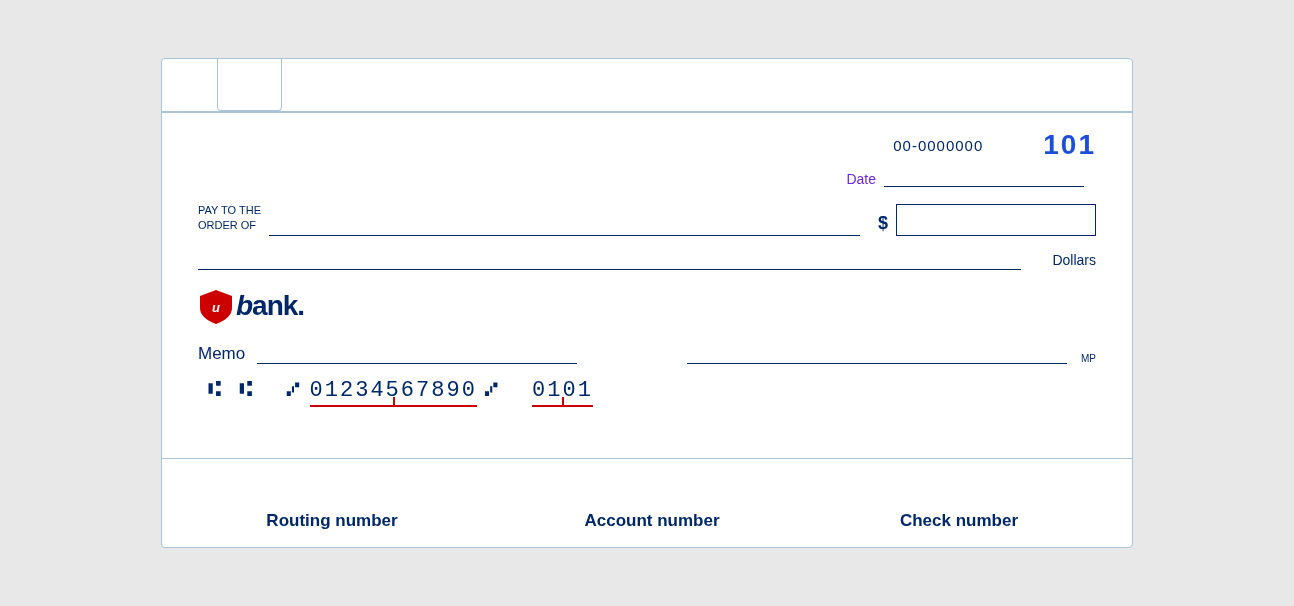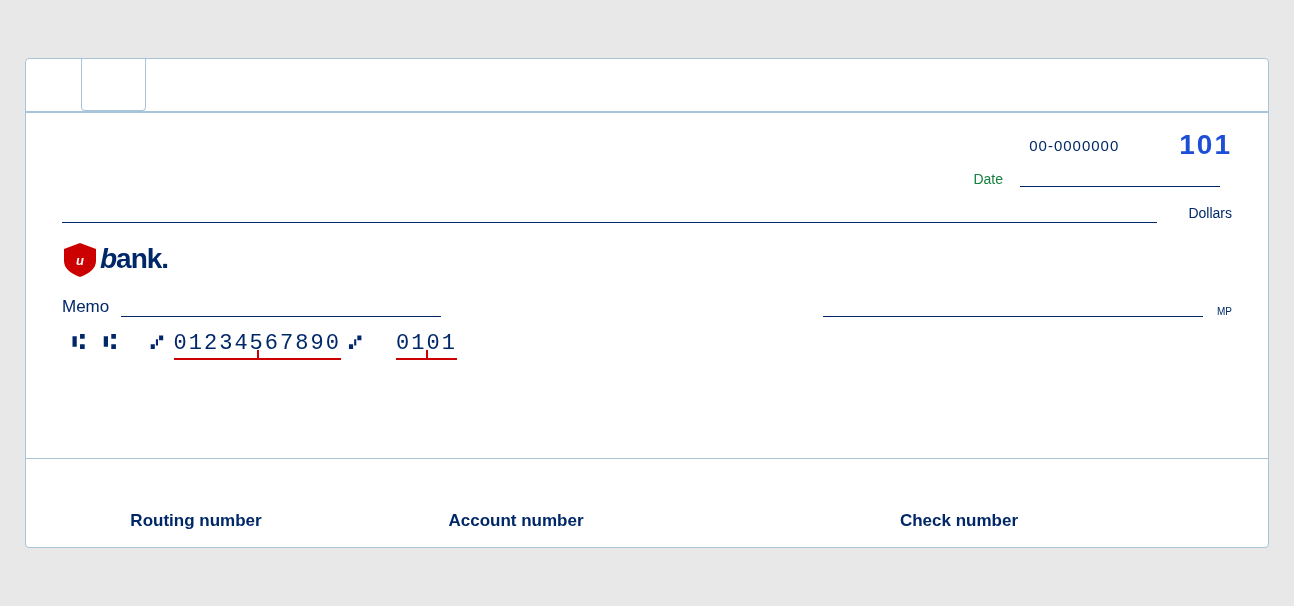--- a/index.html
+++ b/index.html
@@ -9,21 +9,21 @@
       height: 606px;
       background: #e8e8e8;
       display: flex;
       align-items: center;
       justify-content: center;
       font-family: Arial, Helvetica, sans-serif;
       overflow: hidden;
     }
 
     .check-wrapper {
-      width: 1244px;
+      width: 972px;
       height: 490px;
       background: #fff;
       border: 1.5px solid #a8c4d8;
       border-radius: 4px;
       position: relative;
       padding: 0;
     }
 
     
     .check-top-line {
@@ -83,23 +83,23 @@
     
     .row-date {
       display: flex;
       justify-content: flex-end;
       align-items: flex-end;
       margin-bottom: 16px;
       padding-right: 12px;
     }
 
     .date-label {
-      color: #15803d;
+      color: #6d28d9;
       font-size: 14px;
-      margin-right: 17px;
+      margin-right: 8px;
     }
 
     .date-line {
       width: 200px;
       border-bottom: 1.5px solid #002868;
       height: 18px;
     }
 
     
     .row-payto {
@@ -370,20 +370,29 @@
     <div class="row-transit">
       <span class="transit-num">00-0000000</span>
       <span class="check-num-big">101</span>
     </div>
 
     <div class="row-date">
       <span class="date-label">Date</span>
       <div class="date-line"></div>
     </div>
 
+    <div class="row-payto">
+      <span class="payto-label">
+        <span>PAY TO THE</span><br>
+        <span>ORDER OF</span>
+      </span>
+      <div class="payto-line"></div>
+      <span class="dollar-sign">$</span>
+      <div class="amount-box"></div>
+    </div>
 
     <div class="row-dollars">
       <div class="dollars-line"></div>
       <span class="dollars-label">Dollars</span>
     </div>
 
     <div class="row-logo">
       <div class="usbank-logo">
 
         <svg class="logo-shield" viewBox="0 0 36 36" xmlns="http://www.w3.org/2000/svg">

